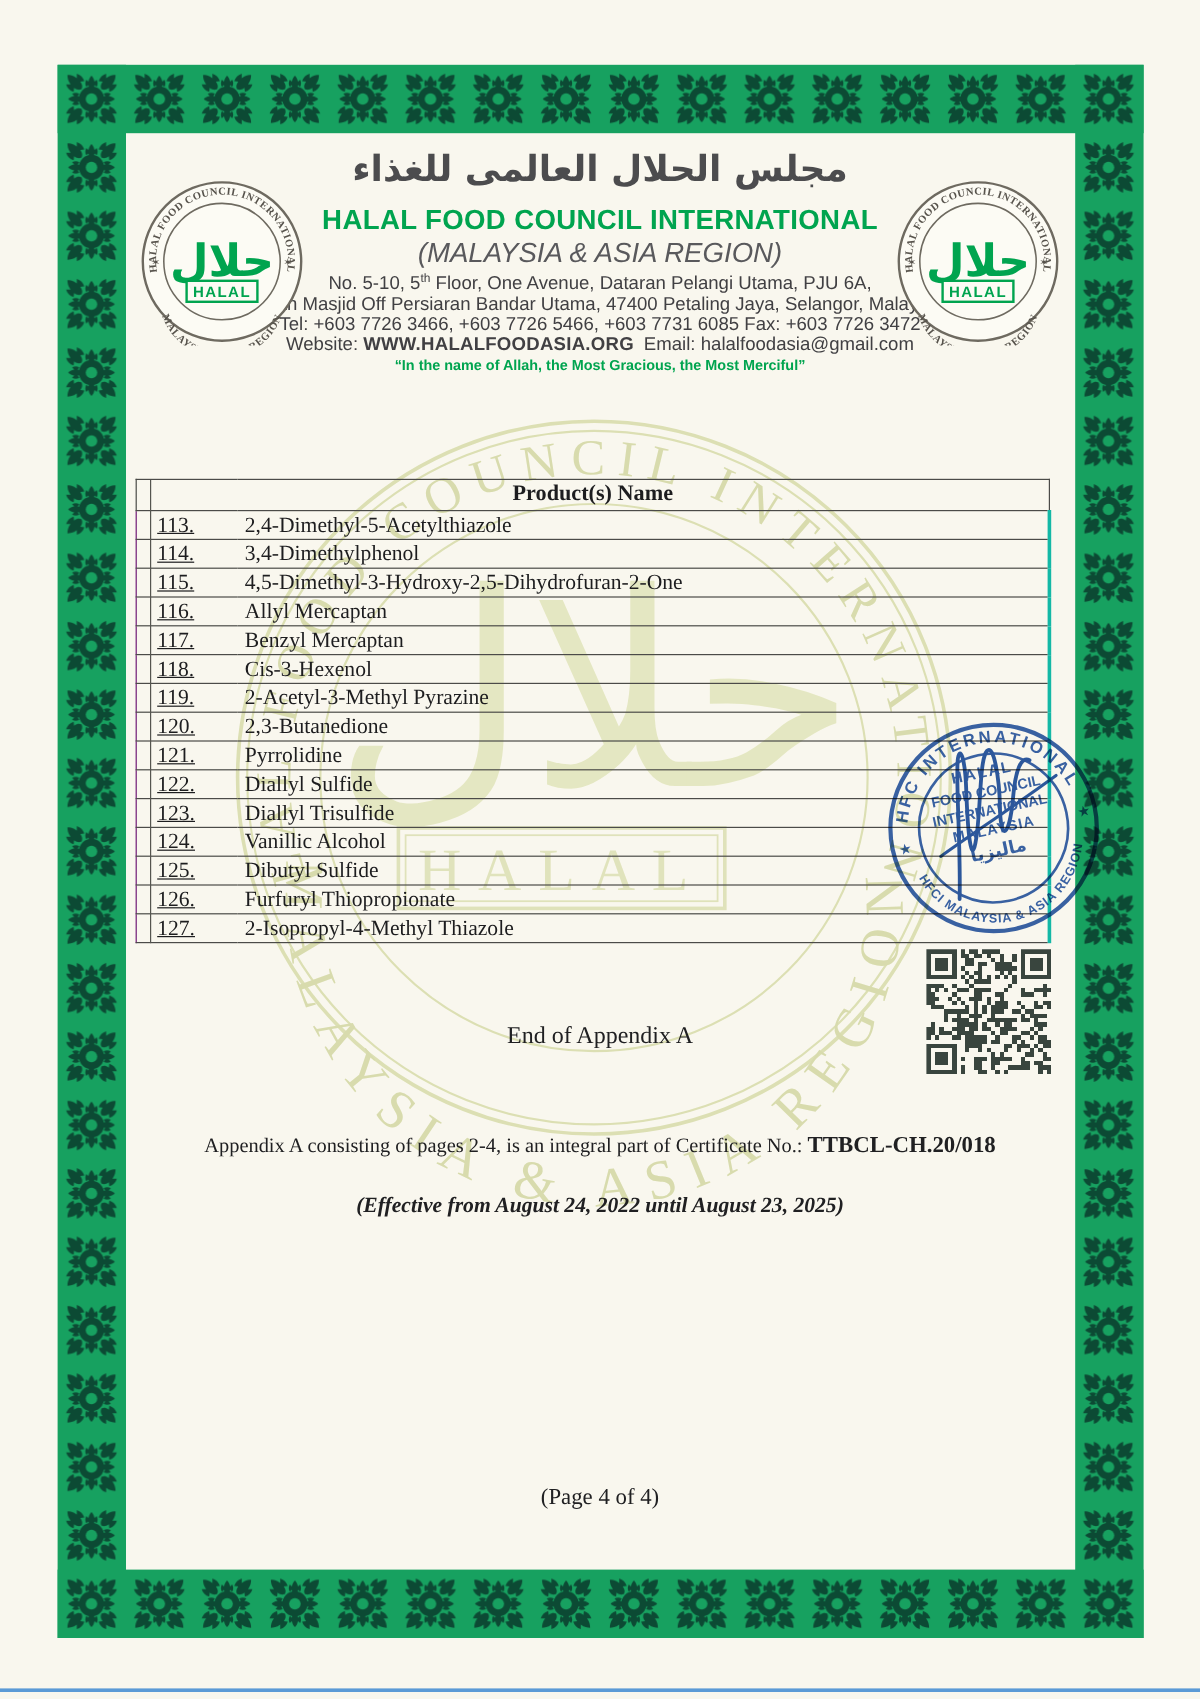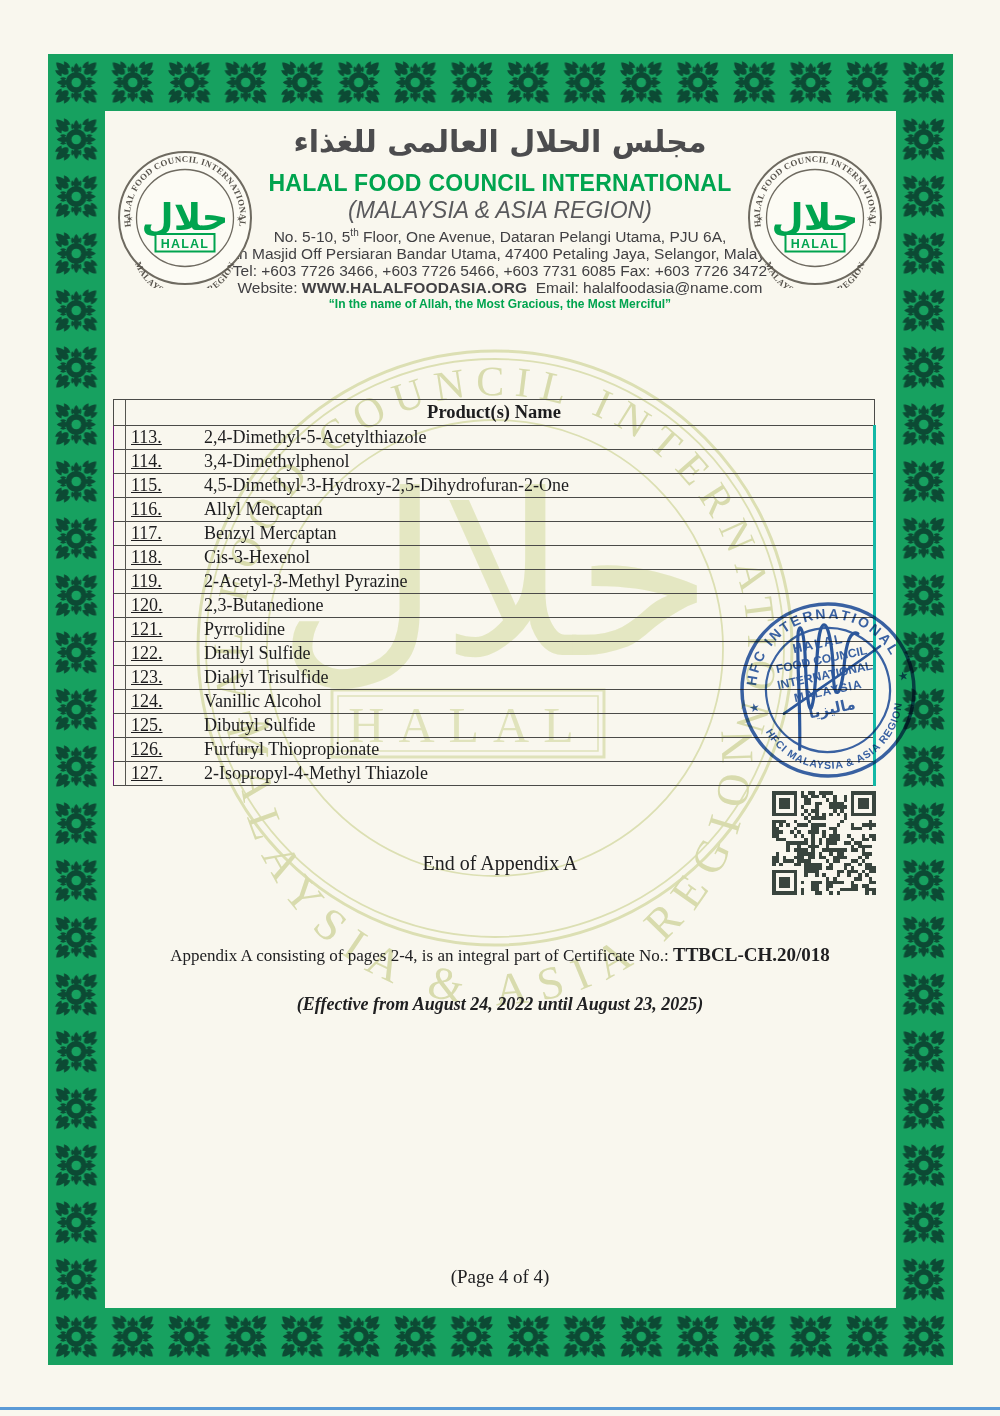--- a/index.html
+++ b/index.html
@@ -26,21 +26,21 @@
   .tbl td.num{width:67px;padding-left:17px;border-left:1px solid #701a75;text-decoration:underline;}
   .tbl td.nm{padding-left:6px;border-right:3px solid #14b8a6;}
   .vline{position:absolute;left:125px;top:400px;height:386px;width:1px;background:#55554f;z-index:2;}
   
   .fline{position:absolute;left:0;width:1000px;text-align:center;z-index:2;}
   .endnote{top:852px;font-size:20px;}
   .appendix{top:944px;font-size:17px;}
   .appendix b{font-size:19px;}
   .company{top:968px;font-size:19.5px;font-weight:bold;}
   .validity{top:994px;font-size:18px;font-weight:bold;font-style:italic;}
-  .pagenote{top:1266px;font-size:19px;text-align:center;}
+  .pagenote{top:1237px;font-size:19px;text-align:center;}
   .scanline{position:absolute;left:0;top:1407px;width:1000px;height:3px;background:#5b9ad6;z-index:7;}
   svg text{user-select:none;}
 </style>
 </head>
 <body>
 
 <div class="page">
 
   <svg class="abs" style="left:0;top:0;z-index:1" width="1000" height="1416">
     <defs>
@@ -69,21 +69,21 @@
   <div class="hline ar-title" style="z-index:2">مجلس الحلال العالمى للغذاء</div>
   <div class="hline org" style="z-index:2">HALAL FOOD COUNCIL INTERNATIONAL</div>
   <div class="hline region" style="z-index:2">(MALAYSIA &amp; ASIA REGION)</div>
   <div class="hline addr a1" style="z-index:2"><span>No. 5-10, 5</span><sup>th</sup><span> Floor, One Avenue, Dataran Pelangi Utama, PJU 6A,</span></div>
   <div class="hline addr a2" style="z-index:2">Jalan Masjid Off Persiaran Bandar Utama, 47400 Petaling Jaya, Selangor, Malaysia.</div>
   <div class="hline addr a3" style="z-index:2">Tel: +603 7726 3466, +603 7726 5466, +603 7731 6085  Fax: +603 7726 3472</div>
   <div class="hline web" style="z-index:2">
     <span>Website:</span>
     <b>WWW.HALALFOODASIA.ORG</b>
     <span style="margin-left:4px">Email:</span>
-    <span>halalfoodasia@name.com</span>
+    <span>halalfoodasia@gmail.com</span>
   </div>
   <div class="hline quote" style="z-index:2">“In the name of Allah, the Most Gracious, the Most Merciful”</div>
 
   <svg class="abs" style="left:115px;top:148px;z-index:3" width="140" height="140">
     <defs>
       <path id="l1t" d="M 20 92 A 55 55 0 1 1 120 92" fill="none"></path>
       <path id="l1b" d="M 18.8 83.7 A 53 53 0 1 0 121.2 83.7" fill="none"></path>
     </defs>
     <circle cx="70" cy="70" r="66" fill="#fcfbf4" stroke="#6e6a60" stroke-width="2"></circle>
     <circle cx="70" cy="70" r="48.5" fill="none" stroke="#6e6a60" stroke-width="1.3"></circle>

